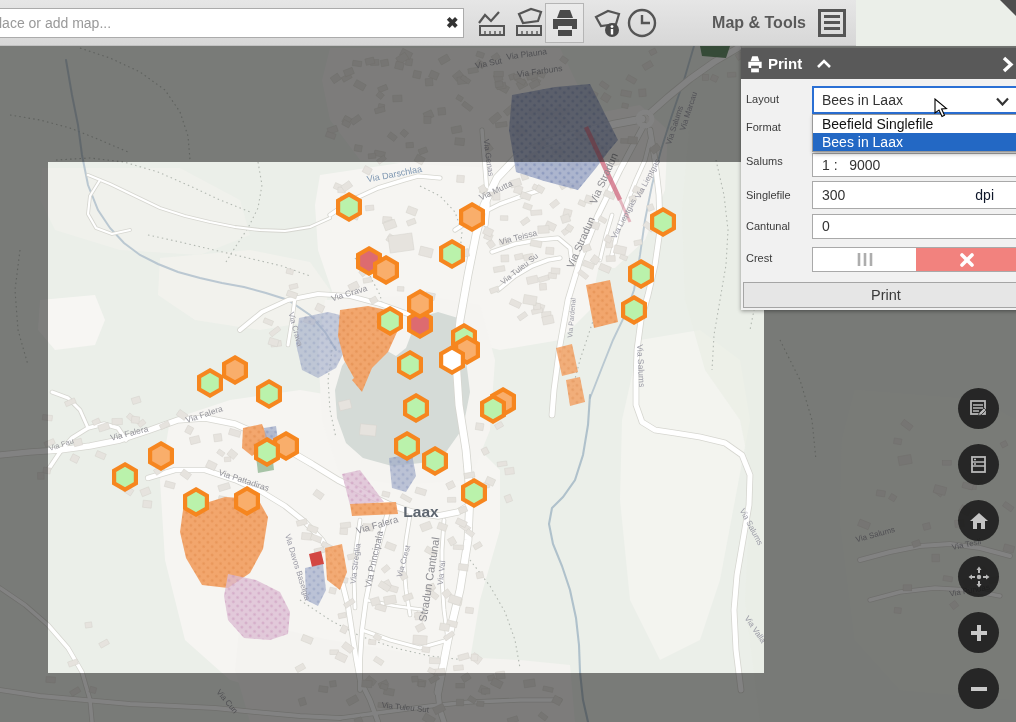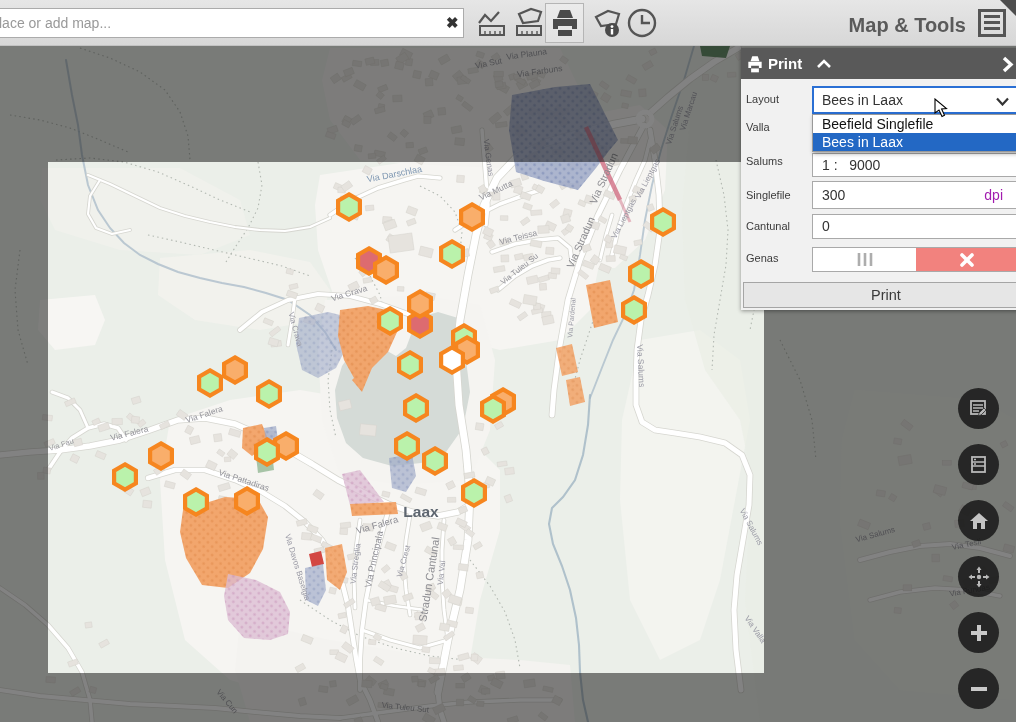--- a/index.html
+++ b/index.html
@@ -1,24 +1,24 @@
 <!DOCTYPE html>
 <html><head>
 <meta charset="utf-8">
 <style>
 * { margin:0; padding:0; box-sizing:border-box; }
 body { font-family:"Liberation Sans",sans-serif; }
 #app { position:relative; width:1016px; height:722px; overflow:hidden; background:#ebefe9; }
-#toolbar { position:absolute; top:0; left:0; width:1016px; height:46px;
+#toolbar { position:absolute; top:0; left:0; width:856px; height:46px;
   background:linear-gradient(#e6e6e6,#d7d7d7); border-bottom:1px solid #c2c2c2; z-index:10; }
 #search { position:absolute; left:-10px; top:8px; width:474px; height:30px; background:#fff;
   border:1px solid #ababab; font-size:14px; color:#999; line-height:28px; padding-left:8px; }
 #searchx { position:absolute; left:446px; top:14px; font-size:15px; color:#333; font-weight:bold; }
 .ticon { position:absolute; top:5px; width:36px; height:36px; }
-#mt { position:absolute; right:50px; top:14px; font-size:20px; font-weight:bold; color:#5a5a5a; }
+#mt { position:absolute; right:50px; top:14px; font-size:16px; font-weight:bold; color:#5a5a5a; }
 #burger { position:absolute; right:10px; top:9px; width:28px; height:28px; border:3px solid #555; }
 #burger div { height:3px; background:#555; margin:3px 3px 0 3px; }
 #corner { position:absolute; right:0; top:0; width:0; height:0; z-index:11;
   border-left:16px solid transparent; border-top:16px solid #4e4e4e; }
 #panel { position:absolute; left:741px; top:48px; width:290px; z-index:9;
   background:#f1f1f1; box-shadow:0 1px 4px rgba(0,0,0,0.4); }
 #phead { height:31px; background:#595959; color:#fff; position:relative; }
 #phead .ttl { position:absolute; left:27px; top:7px; font-size:15px; font-weight:bold; }
 #pbody { position:relative; height:231px; }
 .plabel { position:absolute; left:5px; font-size:11px; color:#3b3b3b; }
@@ -690,32 +690,32 @@
       <path d="M3 2 L10 8.5 L3 15" fill="none" stroke="#fff" stroke-width="3.4"></path>
     </svg>
   </div>
   <div id="pbody">
     <div class="plabel" style="top:14px">Layout</div>
     <div class="pinput" style="top:7px;height:28px;line-height:25px;border:2px solid #2a6fd4;padding-left:8px">Bees in Laax
       <svg width="13" height="9" viewBox="0 0 13 9" style="position:absolute;right:9px;top:9px">
         <path d="M1 1.5 L6.5 7.5 L12 1.5" fill="none" stroke="#333" stroke-width="2.2"></path>
           </svg>
     </div>
-    <div class="plabel" style="top:42px">Valla</div>
+    <div class="plabel" style="top:42px">Format</div>
     <div id="dropdown">
       <div class="it">Beefield Singlefile</div>
       <div class="it sel">Bees in Laax</div>
     </div>
     <div class="plabel" style="top:76px">Salums</div>
     <div class="pinput" style="top:74px;height:24px;line-height:22px">1 :&nbsp;&nbsp;&nbsp;9000</div>
     <div class="plabel" style="top:110px">Singlefile</div>
-    <div class="pinput" style="top:102px;height:28px;line-height:26px">300<span style="position:absolute;right:16px;color:#a21caf">dpi</span></div>
+    <div class="pinput" style="top:102px;height:28px;line-height:26px">300<span style="position:absolute;right:25px;color:#0f172a">dpi</span></div>
     <div class="plabel" style="top:141px">Cantunal</div>
     <div class="pinput" style="top:135px;height:25px;line-height:23px">0</div>
-    <div class="plabel" style="top:173px">Genas</div>
+    <div class="plabel" style="top:173px">Crest</div>
     <div id="gridtog">
       <div class="w">
             <svg width="16" height="13" viewBox="0 0 16 13" style="position:absolute;left:44px;top:5px">
         <path d="M2 0 V13 M8 0 V13 M14 0 V13" stroke="#adadad" stroke-width="2.6"></path>
             </svg>
           </div>
       <div class="p">
             <svg width="14" height="14" viewBox="0 0 14 14" style="position:absolute;left:44px;top:5px">
         <path d="M2 2 L12 12 M12 2 L2 12" stroke="#fff" stroke-width="3.6" stroke-linecap="round"></path>
             </svg>

